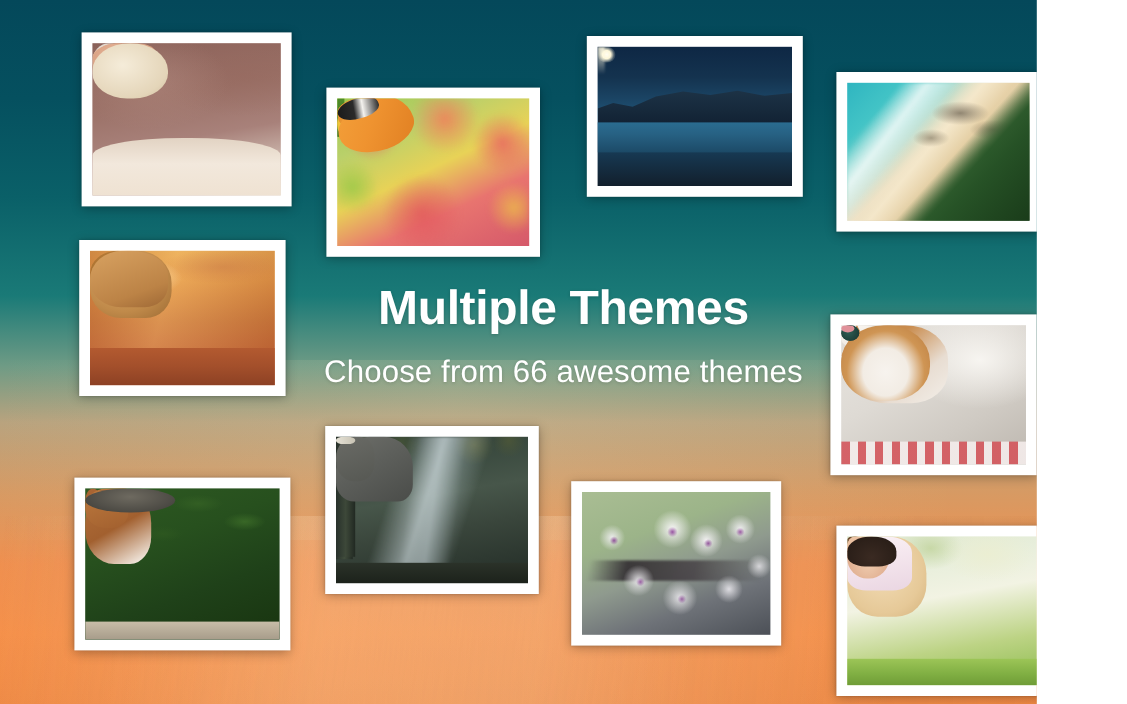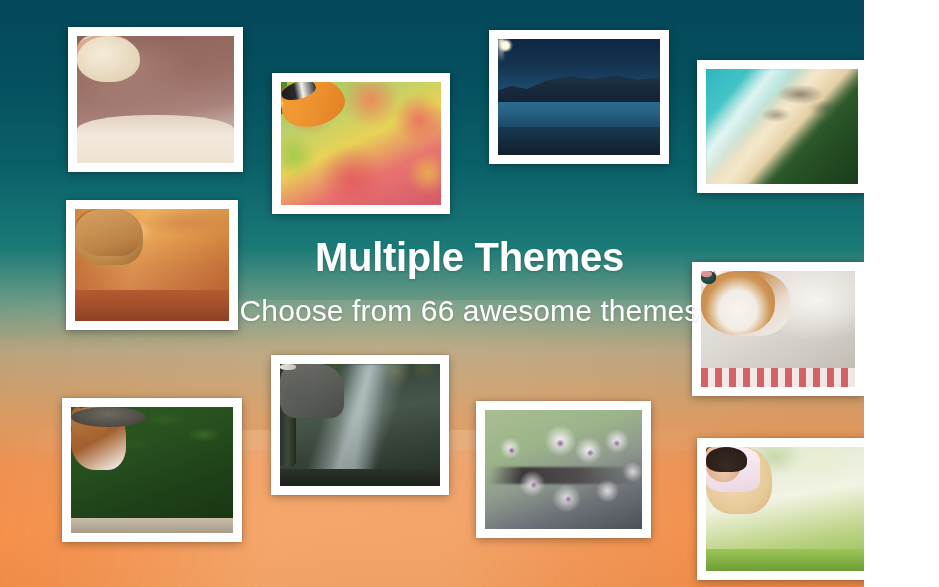--- a/index.html
+++ b/index.html
@@ -483,21 +483,21 @@
   #headline {
     color: #ffffff;
     font-size: 40px;
     font-weight: bold;
     letter-spacing: -0.3px;
     line-height: 1.05;
     text-shadow: 0 1px 3px rgba(0,0,0,0.18);
   }
   #subtitle {
     color: #ffffff;
-    font-size: 30px;
+    font-size: 26px;
     font-weight: normal;
     letter-spacing: 0.1px;
     margin-top: 16px;
     text-shadow: 0 1px 3px rgba(0,0,0,0.16);
   }
 </style>
 </head>
 <body>
 
 <div id="stage">

